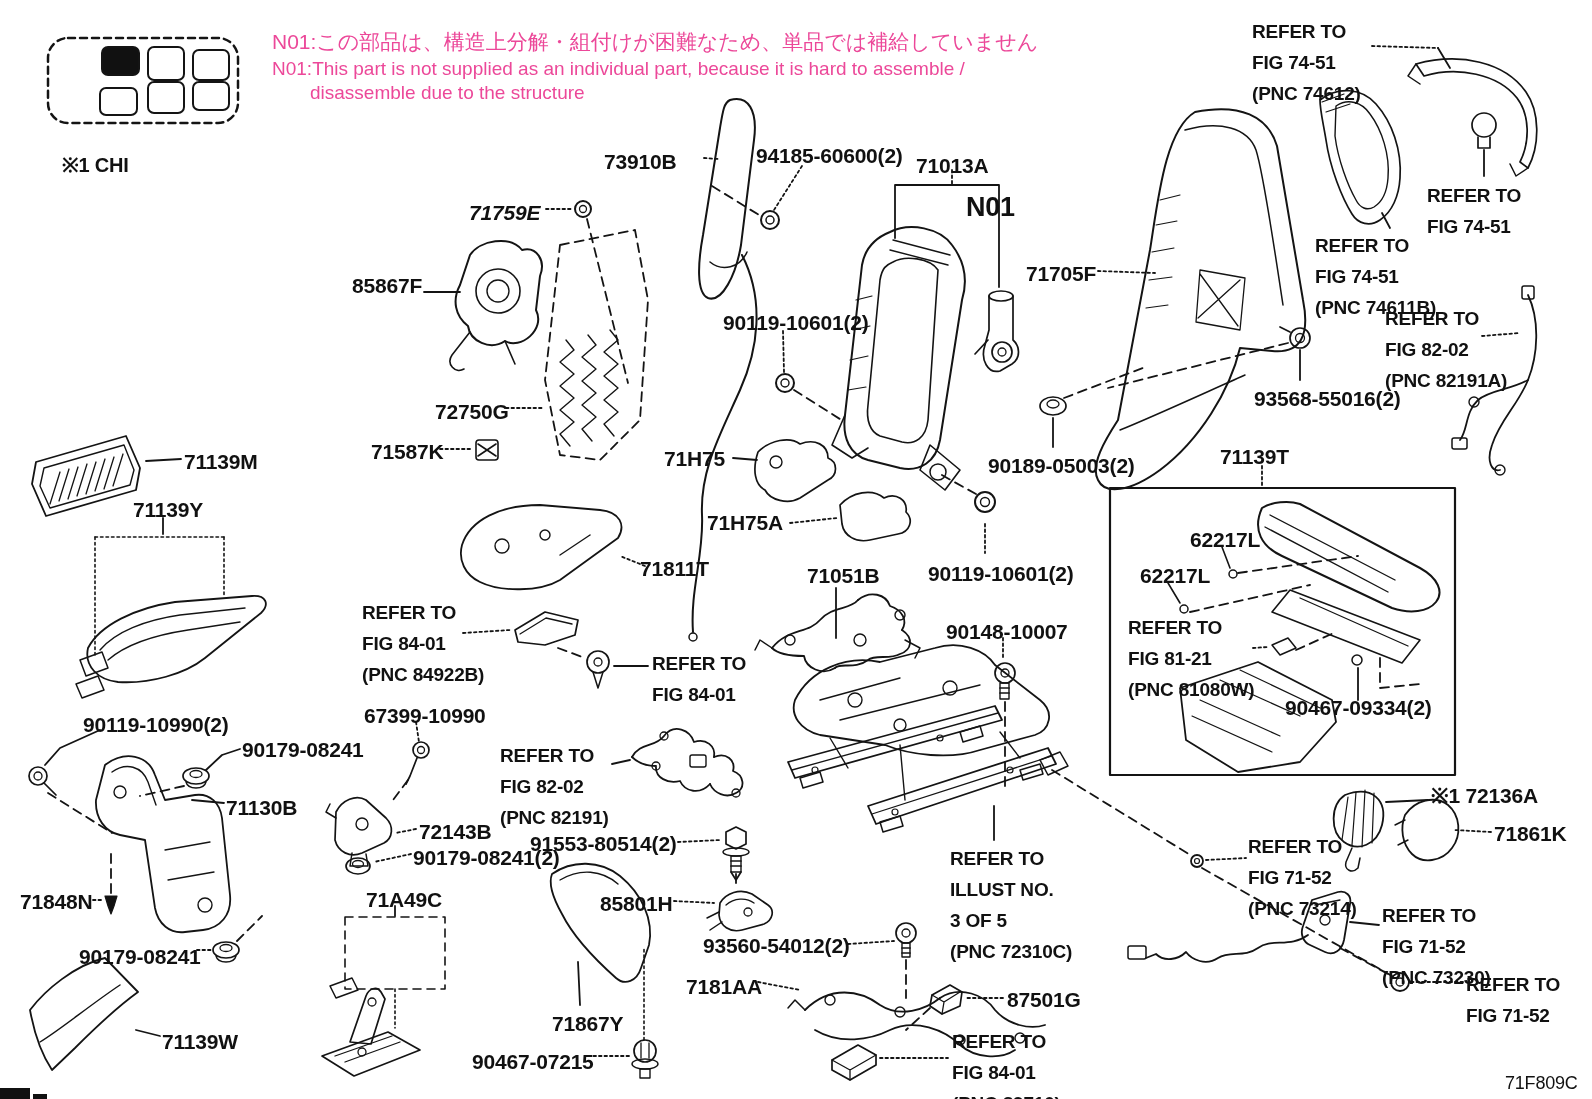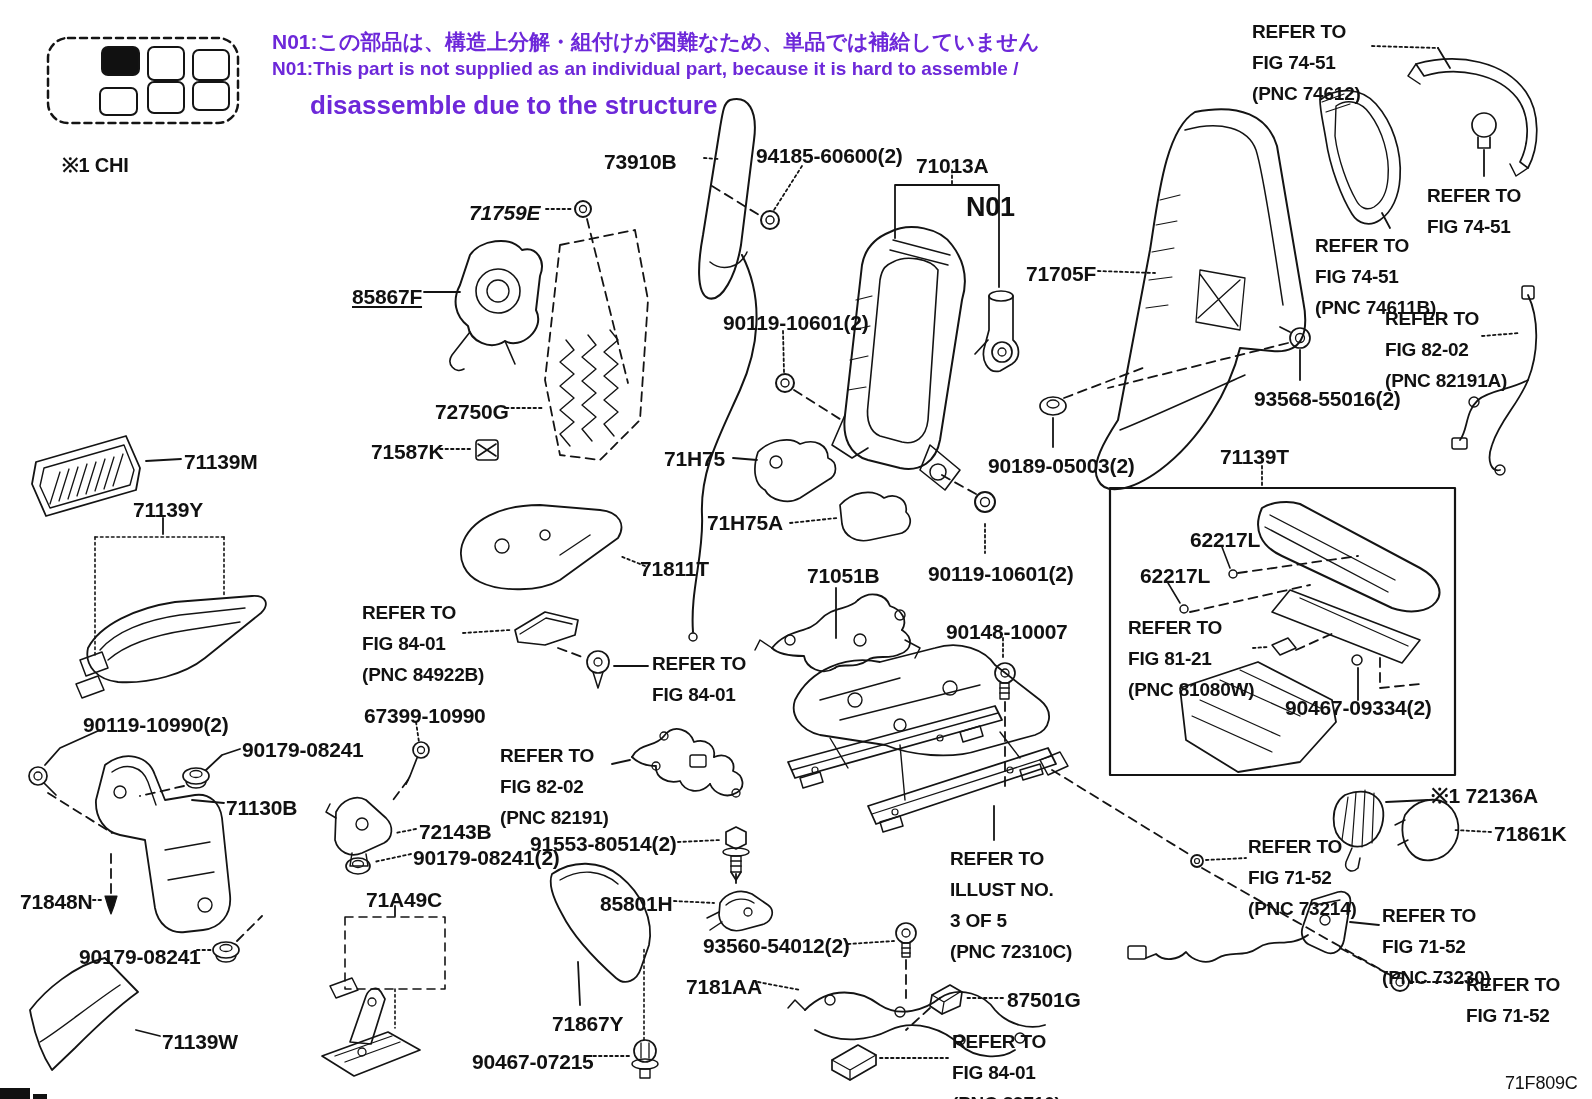--- a/index.html
+++ b/index.html
@@ -1,24 +1,24 @@
 <!DOCTYPE html>
 <html><head>
 <meta charset="utf-8">
 <style>
   html,body{margin:0;padding:0;background:#ffffff;}
   .canvas{position:relative;width:1592px;height:1099px;background:#fff;overflow:hidden;
           font-family:"Liberation Sans",sans-serif;color:#111;}
   svg.art{position:absolute;left:0;top:0;}
   .lbl{position:absolute;font-weight:bold;font-size:21px;line-height:31px;
        white-space:pre;letter-spacing:-0.2px;color:#111;}
-  .note{position:absolute;font-weight:bold;color:#6d28d9;white-space:pre;}
+  .note{position:absolute;font-weight:normal;color:#ec4899;white-space:pre;}
   #note-jp{left:272px;top:28px;font-size:21px;}
   #note-en1{left:272px;top:58px;font-size:19px;}
-  #note-en2{left:310px;top:82px;font-size:26px;margin-top:8px;}
+  #note-en2{left:310px;top:82px;font-size:19px;}
 </style>
 </head>
 <body>
 
 <div class="canvas">
 
   <svg class="art" width="1592" height="1099" viewBox="0 0 1592 1099" fill="none" stroke="#141414" stroke-width="2" stroke-linecap="round" stroke-linejoin="round">
 
     <g>
       <rect x="48" y="38" width="190" height="85" rx="20" stroke-dasharray="7 5" stroke-width="2.5"></rect>
@@ -479,21 +479,21 @@
   <div class="note" id="note-en1">N01:This part is not supplied as an individual part, because it is hard to assemble /</div>
   <div class="note" id="note-en2">disassemble due to the structure</div>
 
   <div id="labels-layer">
       <div class="lbl" style="left: 62px; top: 150px; font-size: 20px;">※1 CHI</div>
       <div class="lbl" style="left: 604px; top: 146px;">73910B</div>
       <div class="lbl" style="left: 756px; top: 140px;">94185-60600(2)</div>
       <div class="lbl" style="left: 916px; top: 150px;">71013A</div>
       <div class="lbl" style="left: 966px; top: 192px; font-size: 27px;">N01</div>
       <div class="lbl" style="left: 469px; top: 197px; font-style: italic;">71759E</div>
-      <div class="lbl" style="left: 352px; top: 281px; text-decoration: underline;">85867F</div>
+      <div class="lbl" style="left: 352px; top: 270px;">85867F</div>
       <div class="lbl" style="left: 1026px; top: 258px;">71705F</div>
       <div class="lbl" style="left: 1252px; top: 16px; font-size: 19px;">REFER TO
 FIG 74-51
 (PNC 74612)</div>
       <div class="lbl" style="left: 1427px; top: 180px; font-size: 19px;">REFER TO
 FIG 74-51</div>
       <div class="lbl" style="left: 1315px; top: 230px; font-size: 19px;">REFER TO
 FIG 74-51
 (PNC 74611B)</div>
       <div class="lbl" style="left: 1385px; top: 303px; font-size: 19px;">REFER TO

